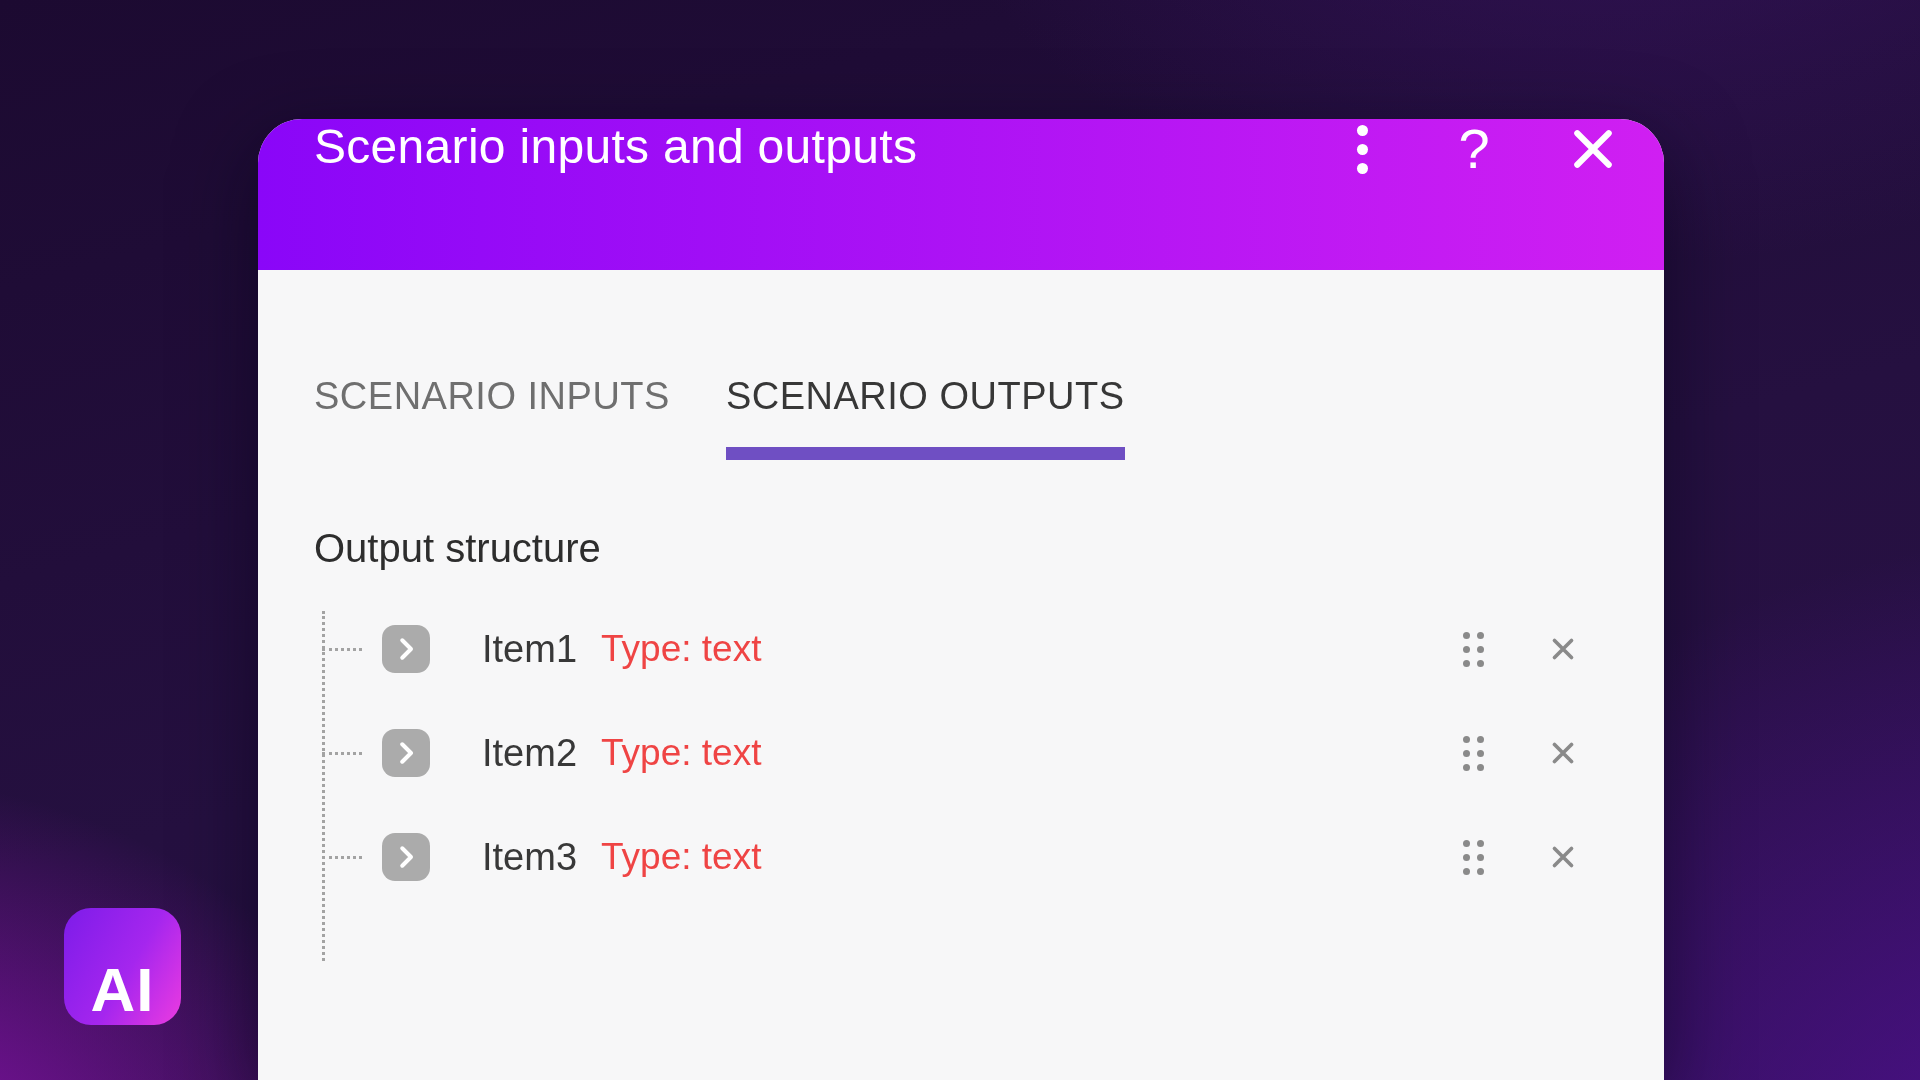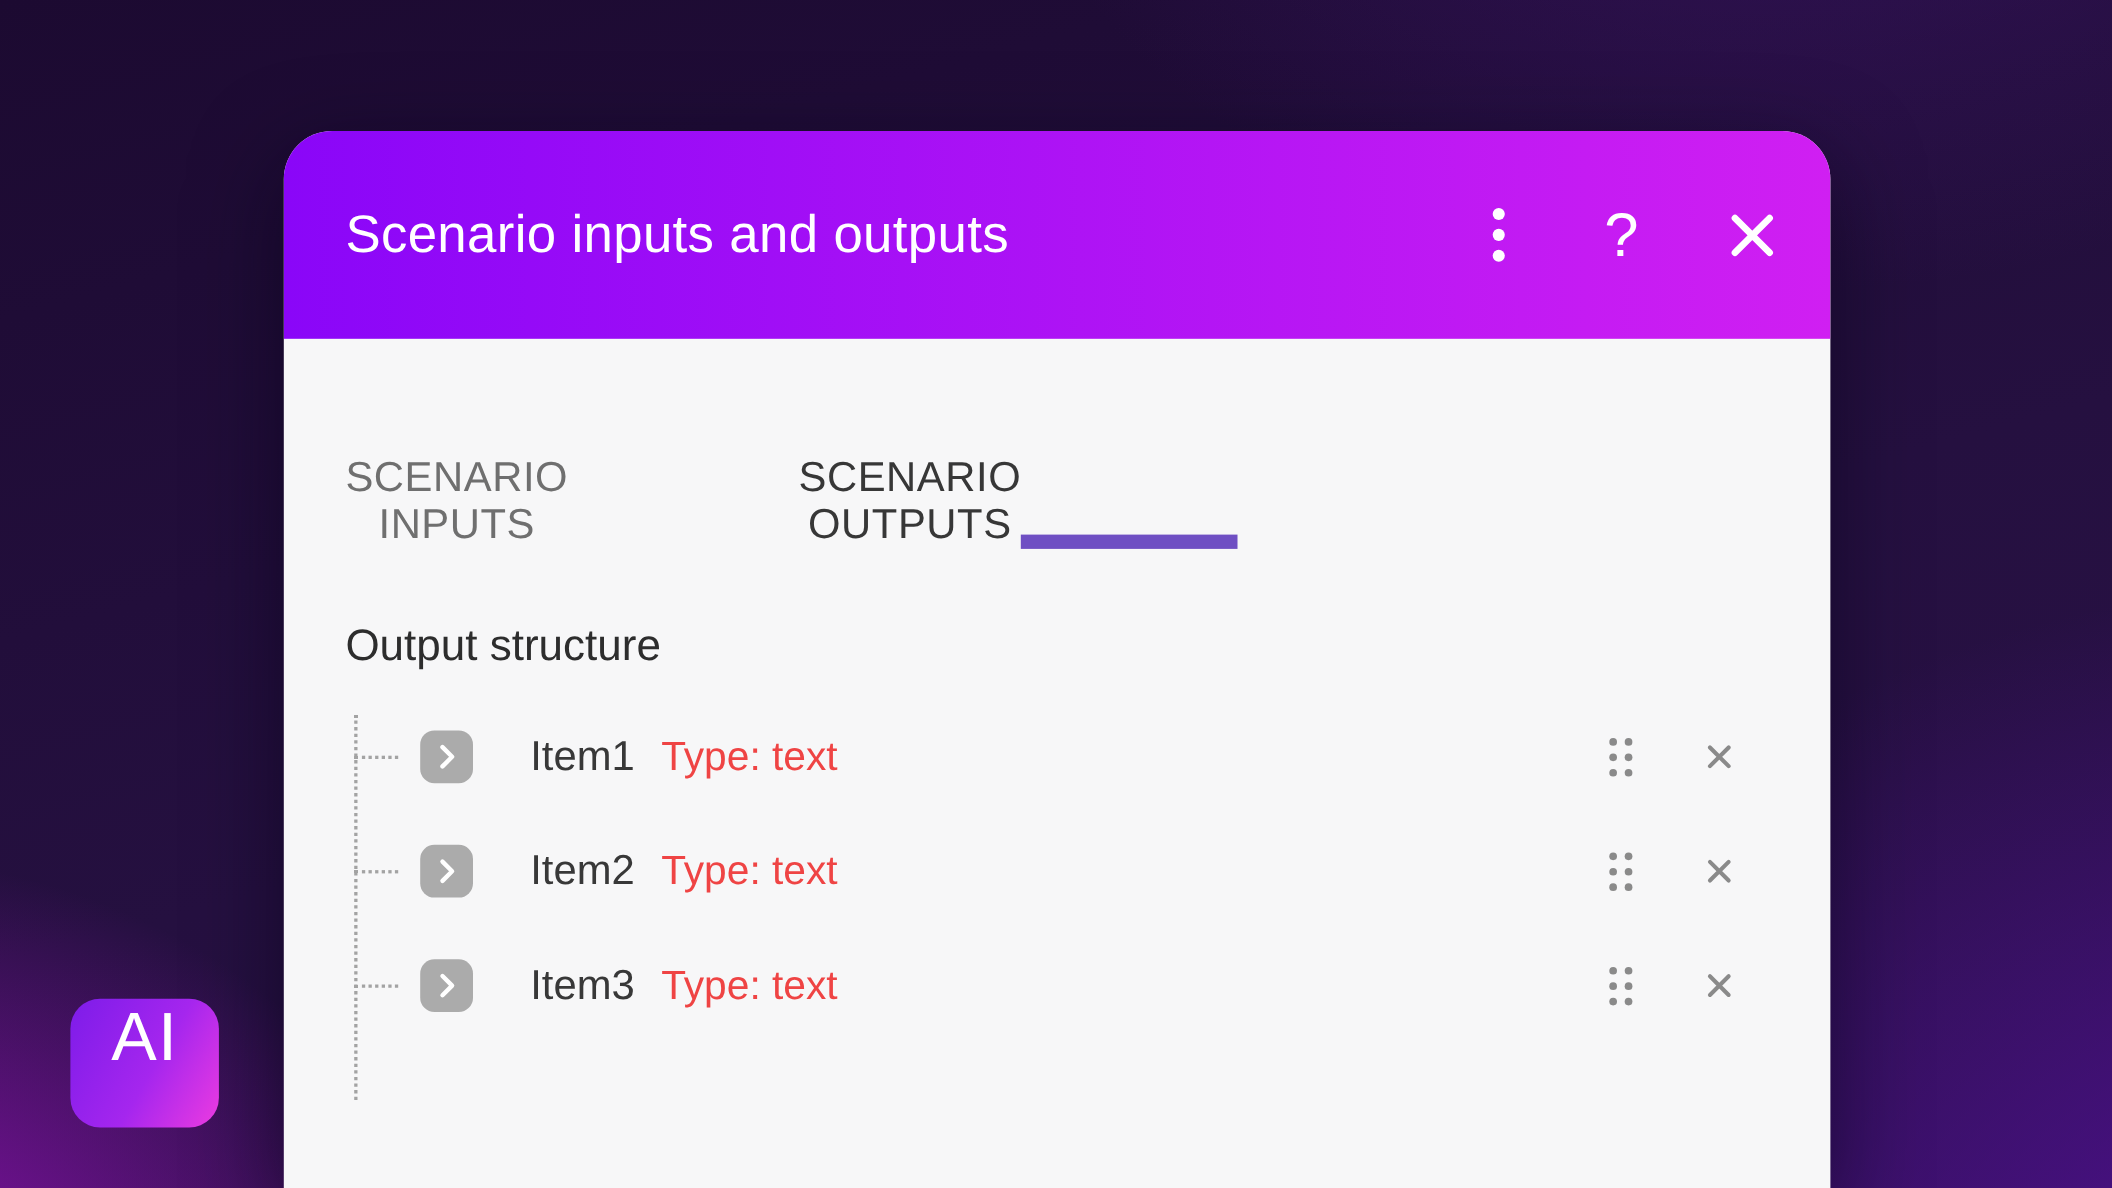--- a/index.html
+++ b/index.html
@@ -18,24 +18,24 @@
   .dialog {
     position: absolute;
     left: 258px; top: 119px;
     width: 1406px; height: 961px;
     border-radius: 44px 44px 0 0;
     overflow: hidden;
     box-shadow: 0 24px 80px rgba(8,0,24,0.55);
     background: #f7f7f8;
   }
   .dialog-header {
-    height: 189px;
+    height: 151px;
     background: linear-gradient(90deg, #8a06f8 0%, #d01ff2 100%);
     display: flex;
-    align-items: center;
+    align-items: flex-start;
     padding: 0 44px 0 56px;
     color: #ffffff;
   }
   .dialog-title {
     font-size: 48px;
     font-weight: 500;
     letter-spacing: 0.3px;
     flex: 1;
   }
   .header-actions {
@@ -60,21 +60,21 @@
     margin-top: 105px;
     display: flex;
     gap: 56px;
   }
   .tab {
     background: none; border: none; cursor: pointer;
     font-family: inherit;
     font-size: 38px;
     letter-spacing: 0.5px;
     color: #6f6f6f;
-    display: flex; flex-direction: row;
+    display: flex; flex-direction: column;
   }
   .tab .tab-bar { height: 13px; margin-top: 29px; background: transparent; width: 100%; }
   .tab.active { color: #373737; align-items: flex-end; }
   .tab.active .tab-bar { background: #6f4fc3; }
 
   .section-title {
     margin-top: 66px;
     font-size: 40px;
     font-weight: 500;
     color: #2d2d2d;
@@ -159,27 +159,27 @@
   .add-label {
     margin-left: 34px;
     font-size: 38px;
     color: #2f2f2f;
   }
 
   
   .ai-badge {
     position: absolute;
     left: 64px; top: 908px;
-    width: 135px; height: 117px;
+    width: 117px; height: 117px;
     border-radius: 27px;
     background: linear-gradient(120deg, #7d1ce9 0%, #a526ee 55%, #ec3be0 100%);
-    display: flex; align-items: flex-start; justify-content: center;
+    display: flex; align-items: flex-end; justify-content: center;
     color: #ffffff;
     font-size: 62px;
-    font-weight: 400;
+    font-weight: 700;
     letter-spacing: 1px;
   }
 </style>
 </head>
 <body>
 
 <div class="dialog">
 
   <div class="dialog-header">
     <div class="dialog-title">Scenario inputs and outputs</div>

